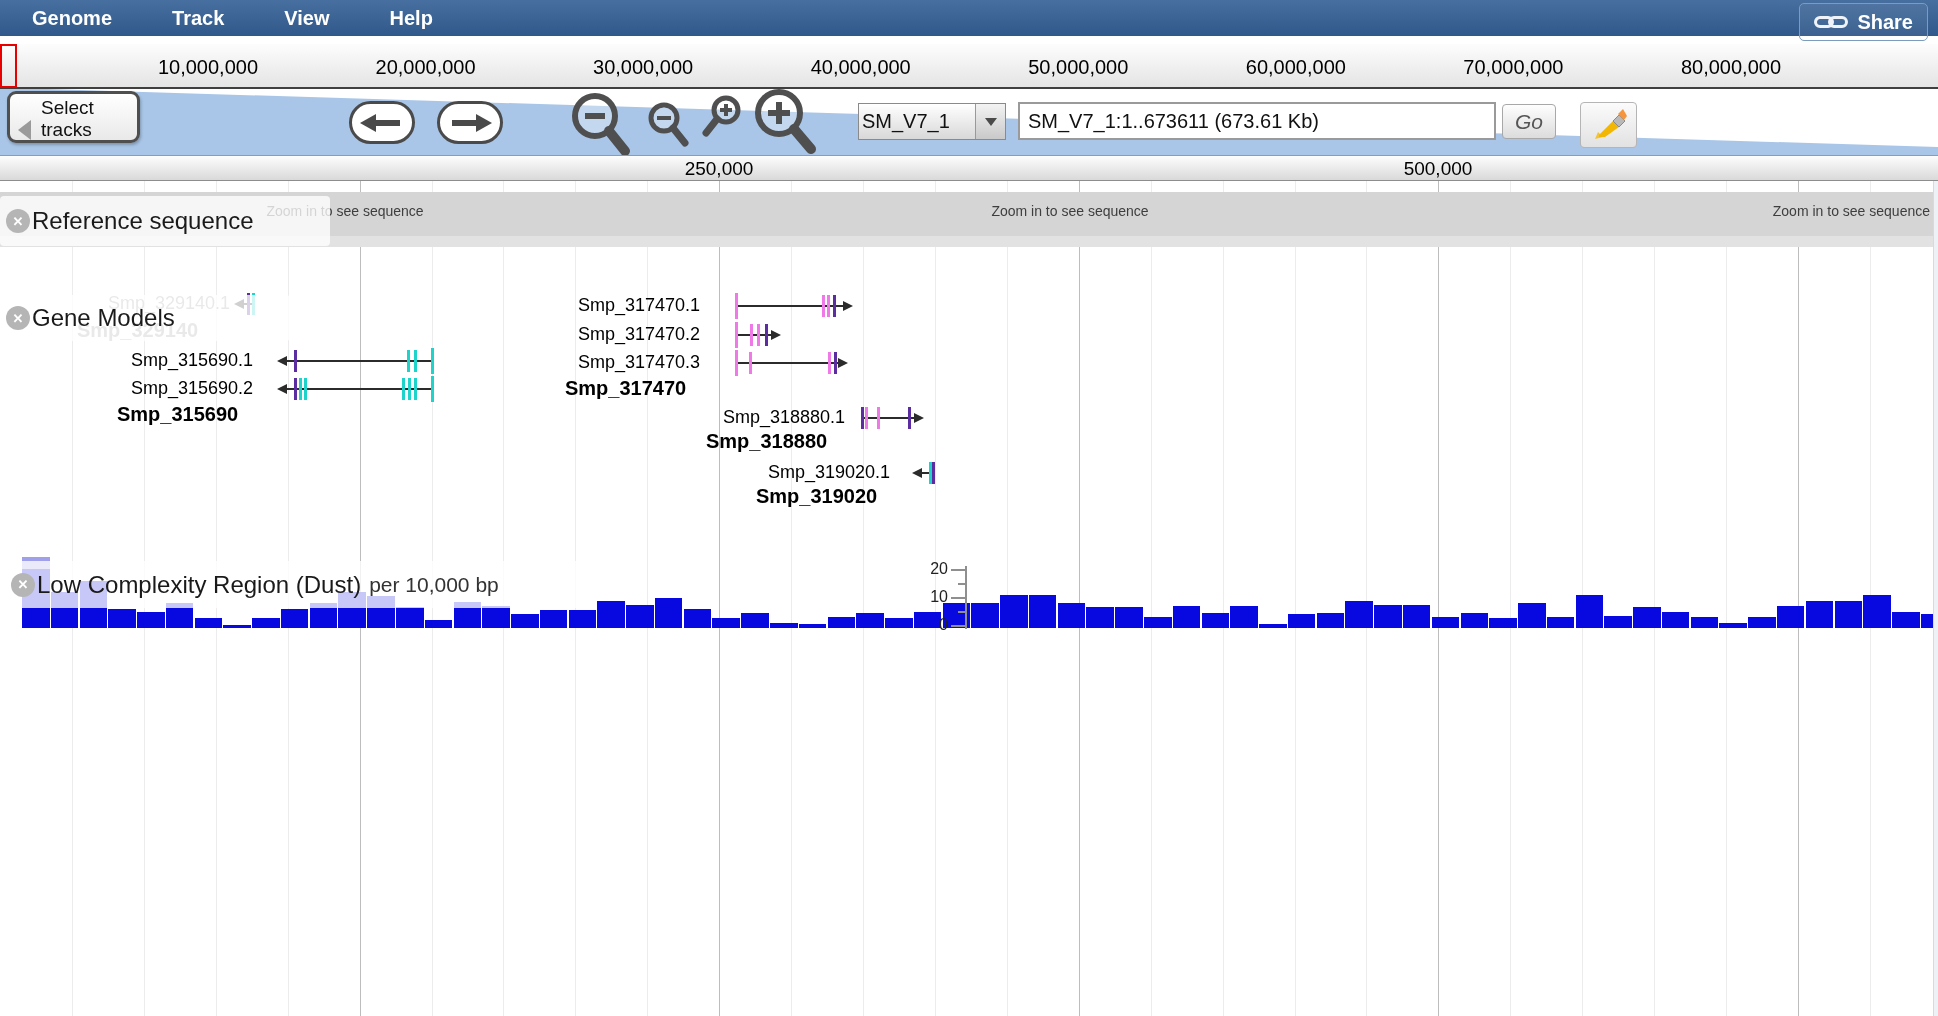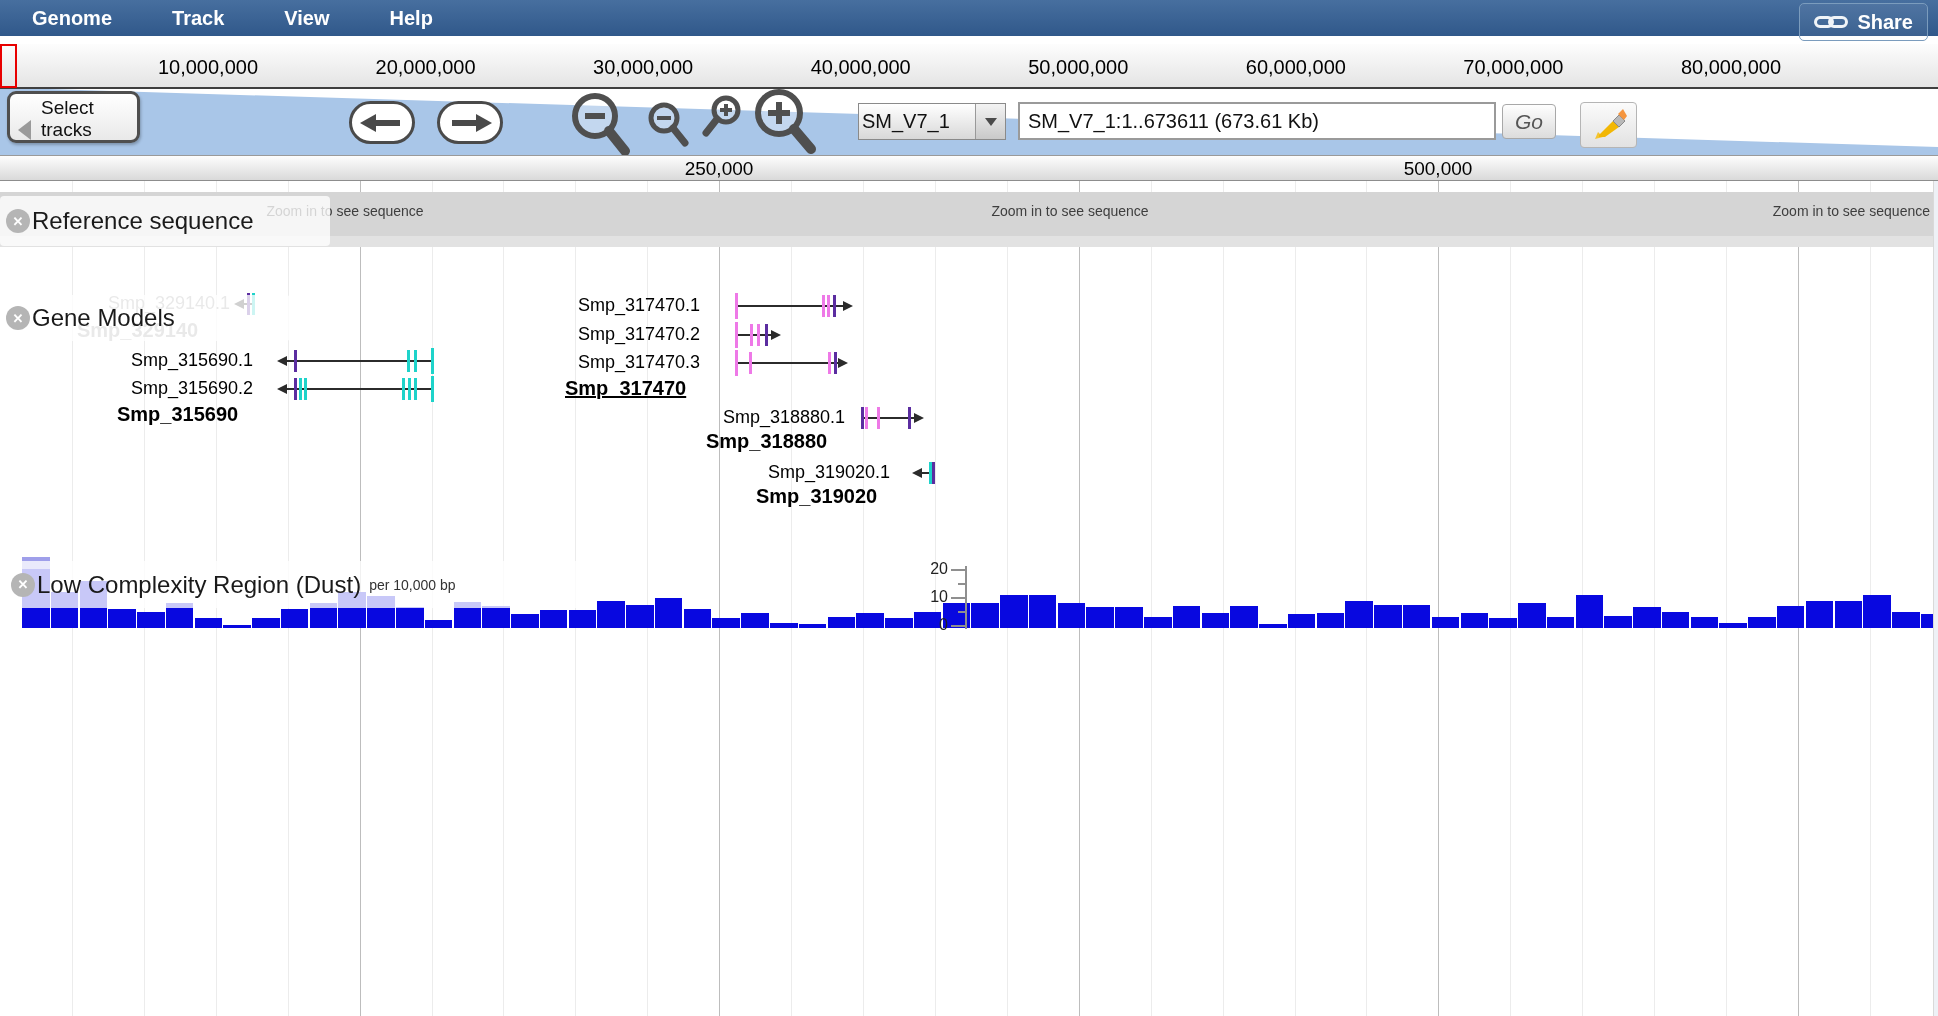--- a/index.html
+++ b/index.html
@@ -68,21 +68,21 @@
   #refband2 { position:absolute; left:0; top:55px; width:1938px; height:11px; background:#e2e2e2; }
   .zoom-msg { position:absolute; top:22px; transform:translateX(-50%); font-size:14px; color:#3e3e3e; white-space:nowrap; }
   .zoom-msg.right { transform:none; }
 
   .track-label { position:absolute; background:rgba(255,255,255,0.78); border-radius:4px;
                  display:flex; align-items:center; z-index:20; }
   .close-ico { width:24px; height:24px; border-radius:50%; background:#b5b5b5; color:#fff;
                font-size:13px; font-weight:bold; display:flex; align-items:center; justify-content:center;
                margin-left:6px; flex:0 0 auto; }
   .track-title { font-size:24px; font-weight:normal; color:#1a1a1a; margin-left:2px; white-space:nowrap; }
-  .track-sub { font-size:14px; color:#333; margin-left:8px; white-space:nowrap; }
+  .track-sub { font-size:21px; color:#333; margin-left:8px; white-space:nowrap; }
 
   .tx-label { position:absolute; font-size:18px; color:#000; white-space:nowrap; }
   .tx-label.gray, .gene-label.gray { color:#9b9b9b; }
   .gene-label { position:absolute; font-size:20px; font-weight:bold; color:#000; white-space:nowrap; }
   .gline { position:absolute; height:2px; background:#2b2b2b; }
   .gtick { position:absolute; width:3px; }
   .ah-left  { position:absolute; width:0; height:0; border-top:5px solid transparent; border-bottom:5px solid transparent; border-right:10px solid #2b2b2b; }
   .ah-right { position:absolute; width:0; height:0; border-top:5px solid transparent; border-bottom:5px solid transparent; border-left:10px solid #2b2b2b; }
 
   .bar { position:absolute; background:#0808e0; }
@@ -291,21 +291,21 @@
       <div class="gtick" style="left: 877px; top: 226px; height: 22px; background: rgb(238, 121, 231);"></div>
       <div class="gtick" style="left: 908px; top: 226px; height: 22px; background: rgb(91, 45, 160);"></div>
       <div class="tx-label" style="right: 1048px; top: 281px;">Smp_319020.1</div>
       <div class="gline" style="left: 919px; top: 291px; width: 11px;"></div>
       <div class="gline" style="left: 918px; top: 291px; width: 1px;"></div>
       <div class="ah-left" style="left: 912px; top: 287px;"></div>
       <div class="gtick" style="left: 929px; top: 281px; height: 22px; background: rgb(30, 211, 202);"></div>
       <div class="gtick" style="left: 932px; top: 281px; height: 22px; background: rgb(91, 45, 160);"></div>
       <div class="gene-label gray" style="left: 77px; top: 138px;">Smp_329140</div>
       <div class="gene-label" style="left: 117px; top: 222px;">Smp_315690</div>
-      <div class="gene-label" style="left: 565px; top: 196px; text-decoration: underline;">Smp_317470</div>
+      <div class="gene-label" style="left: 565px; top: 196px;">Smp_317470</div>
       <div class="gene-label" style="left: 706px; top: 249px;">Smp_318880</div>
       <div class="gene-label" style="left: 756px; top: 304px;">Smp_319020</div>
     </div>
 
   <div id="dust-bars">
       <div class="bar" style="left: 22px; width: 27.5px; top: 387.875px; height: 59.125px;"></div>
       <div class="bar-over" style="left: 22px; width: 27.5px; top: 375.5px; height: 12.375px;"></div>
       <div class="bar" style="left: 50.77px; width: 27.5px; top: 411.25px; height: 35.75px;"></div>
       <div class="bar" style="left: 79.54px; width: 27.5px; top: 400.25px; height: 46.75px;"></div>
       <div class="bar" style="left: 108.31px; width: 27.5px; top: 427.75px; height: 19.25px;"></div>

